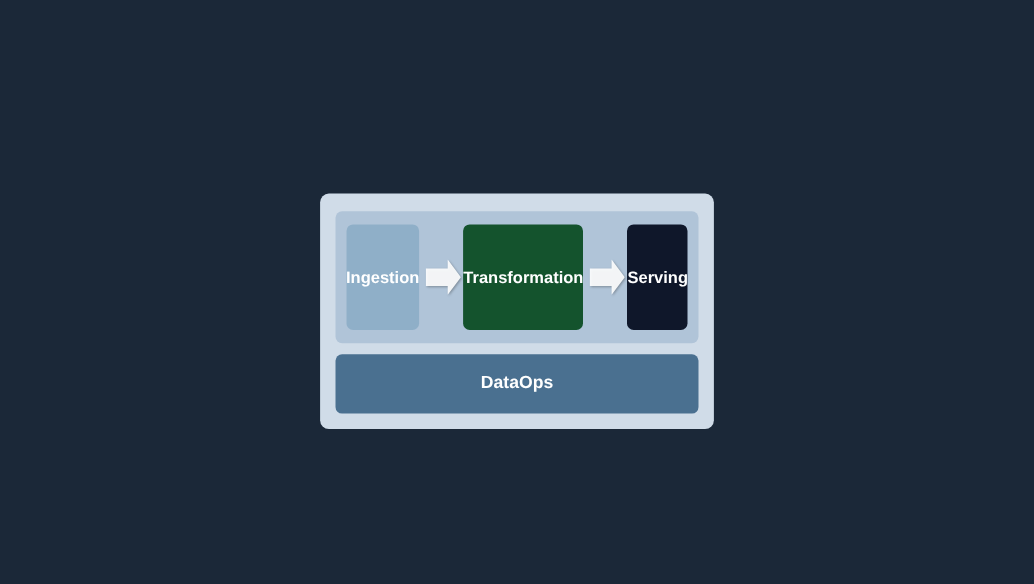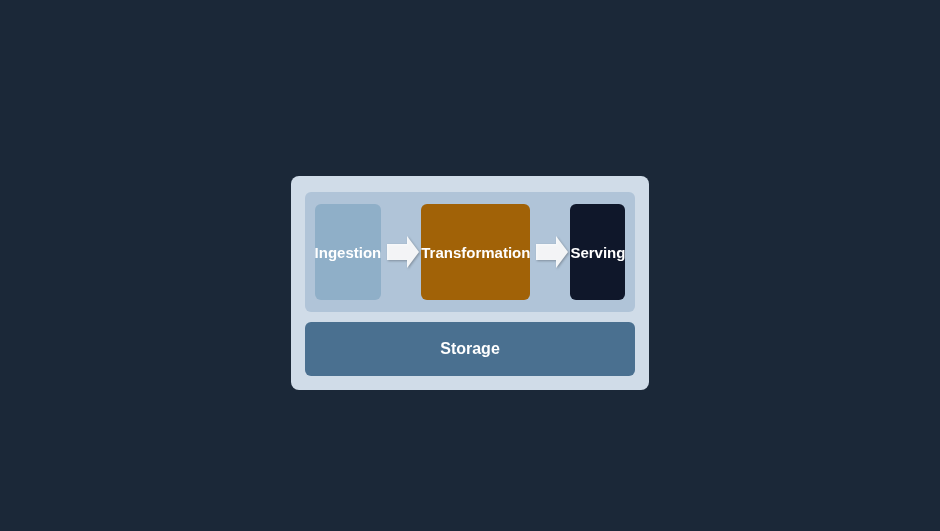--- a/index.html
+++ b/index.html
@@ -90,21 +90,21 @@
       text-align: center;
     }
 
     .stage-ingestion {
       background: #8fafc8;
       flex: 1;
       margin-right: 4px;
     }
 
     .stage-transformation {
-      background: #a16207;
+      background: #14532d;
       flex: 1;
       margin-right: 4px;
       position: relative;
     }
 
     .stage-serving {
       background: #0f172a;
       flex: 1;
     }
 
@@ -253,21 +253,21 @@
         </svg>
       </div>
 
       <div class="stage-box stage-serving">
         <span>Serving</span>
       </div>
 
     </div>
 
     <div class="storage-box">
-      <span>Storage</span>
+      <span>DataOps</span>
     </div>
 
   </div>
 
   <div style="display:flex;flex-direction:column;justify-content:space-around;height:220px;align-items:center;width:42px;">
     <div style="display:flex;align-items:center;width:40px;">
       <div style="height:2px;width:30px;background:#777;"></div>
       <div style="width:0;height:0;border-top:5px solid transparent;border-bottom:5px solid transparent;border-left:8px solid #777;"></div>
     </div>
     <div style="display:flex;align-items:center;width:40px;">

